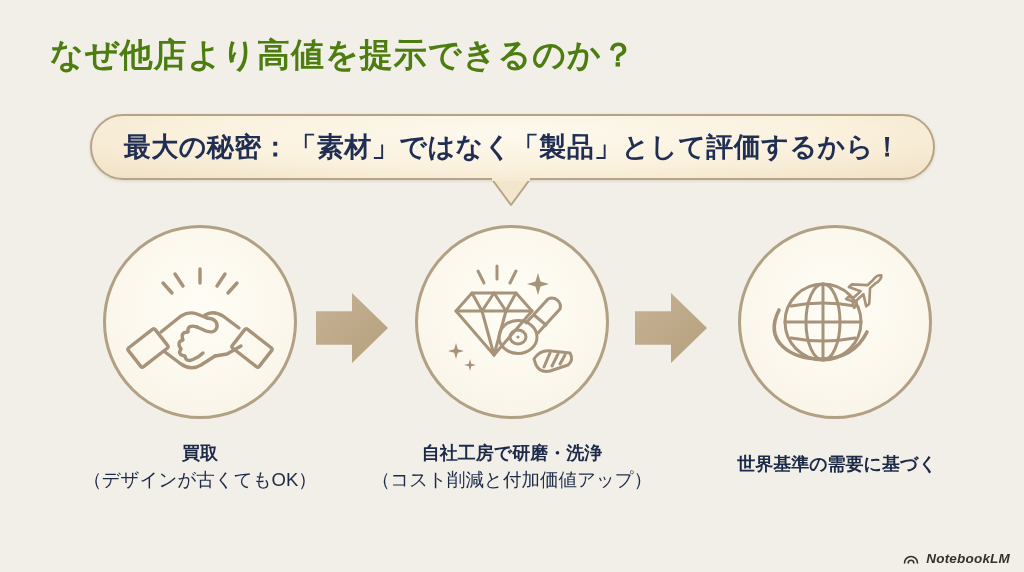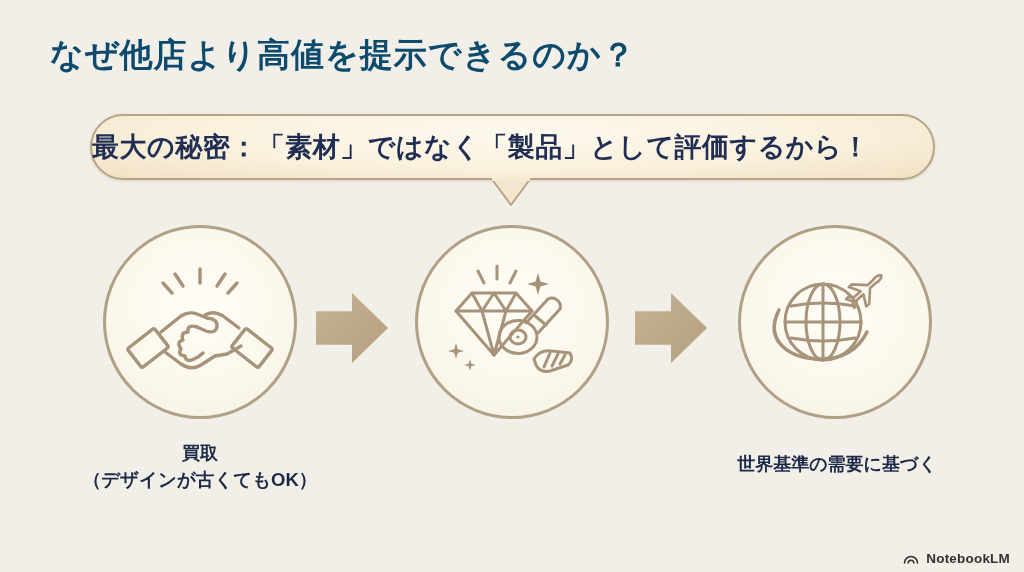--- a/index.html
+++ b/index.html
@@ -5,28 +5,28 @@
   html,body{margin:0;padding:0;background:#d8d6d0;}
   .slide{
     position:relative;width:1024px;height:572px;margin:0 auto;
     background:#f1efe8;overflow:hidden;
     font-family:"Liberation Sans","DejaVu Sans",sans-serif;
   }
   
   .page-title{
     position:absolute;left:50px;top:33px;margin:0;
     font-family:"Liberation Serif","DejaVu Serif",serif;
-    font-size:33px;font-weight:700;letter-spacing:1px;color:#0c4a6e;
+    font-size:33px;font-weight:700;letter-spacing:1px;color:#4d7c0f;
   }
   
   .banner{
     position:absolute;left:90px;top:114px;width:845px;height:66px;
     box-sizing:border-box;border:2px solid #b7a487;border-radius:34px;
     background:radial-gradient(ellipse at 50% 28%, #fdf9ee 0%, #faf1dd 55%, #f1e1c5 100%);
-    display:flex;align-items:center;justify-content:flex-start;
+    display:flex;align-items:center;justify-content:center;
     box-shadow:0 1px 3px rgba(150,130,95,.25);
   }
   .banner-text{
     font-family:"Liberation Serif","DejaVu Serif",serif;
     font-size:27px;font-weight:700;color:#1f2e52;letter-spacing:.5px;white-space:nowrap;
   }
   .banner-tail{position:absolute;left:488px;top:178px;width:46px;height:32px;}
   
   .circle{
     position:absolute;width:194px;height:194px;border-radius:50%;
@@ -40,25 +40,26 @@
   .arrow{
     position:absolute;width:72px;height:70px;
     background:linear-gradient(135deg,#c7b395 0%,#b4a07d 100%);
     clip-path:polygon(0 26%,50% 26%,50% 0,100% 50%,50% 100%,50% 74%,0 74%);
   }
   .a1{left:316px;top:293px;} .a2{left:635px;top:293px;}
   
   .label{position:absolute;top:440px;text-align:center;color:#1c2947;}
   .l1{left:55px;width:290px;} .l2{left:357px;width:310px;} .l3{left:668px;width:338px;margin-top:11px;}
   .label-title{font-size:18px;font-weight:800;line-height:27px;}
-  .label-sub{font-size:18.5px;font-weight:700;line-height:26px;}
+  .label-sub{font-size:18.5px;font-weight:400;line-height:26px;}
   
   .footer{
     position:absolute;right:14px;bottom:6px;display:flex;align-items:center;gap:7px;
     color:#33322f;
+    font-style:italic;
   }
   .brand-text{font-size:13.5px;font-weight:600;letter-spacing:.2px;}
 </style>
 </head>
 <body>
 
 <div class="slide">
 
   <h1 class="page-title">なぜ他店より高値を提示できるのか？</h1>
 
@@ -136,20 +137,24 @@
     </svg>
   </div>
 
   <div class="arrow a1"></div>
   <div class="arrow a2"></div>
 
   <div class="label l1">
     <div class="label-title">買取</div>
     <div class="label-sub">（デザインが古くてもOK）</div>
   </div>
+  <div class="label l2">
+    <div class="label-title">自社工房で研磨・洗浄</div>
+    <div class="label-sub">（コスト削減と付加価値アップ）</div>
+  </div>
   <div class="label l3">
     <div class="label-title">世界基準の需要に基づく</div>
   </div>
 
   <div class="footer">
     <svg width="16" height="13" viewBox="0 0 16 13">
       <g stroke="#33322f" stroke-width="1.6" fill="none" stroke-linecap="round">
         <path d="M1.5 11 A6.5 6.5 0 0 1 14.5 11"></path>
         <path d="M5.2 11 A2.8 2.8 0 0 1 10.8 11"></path>
       </g>

